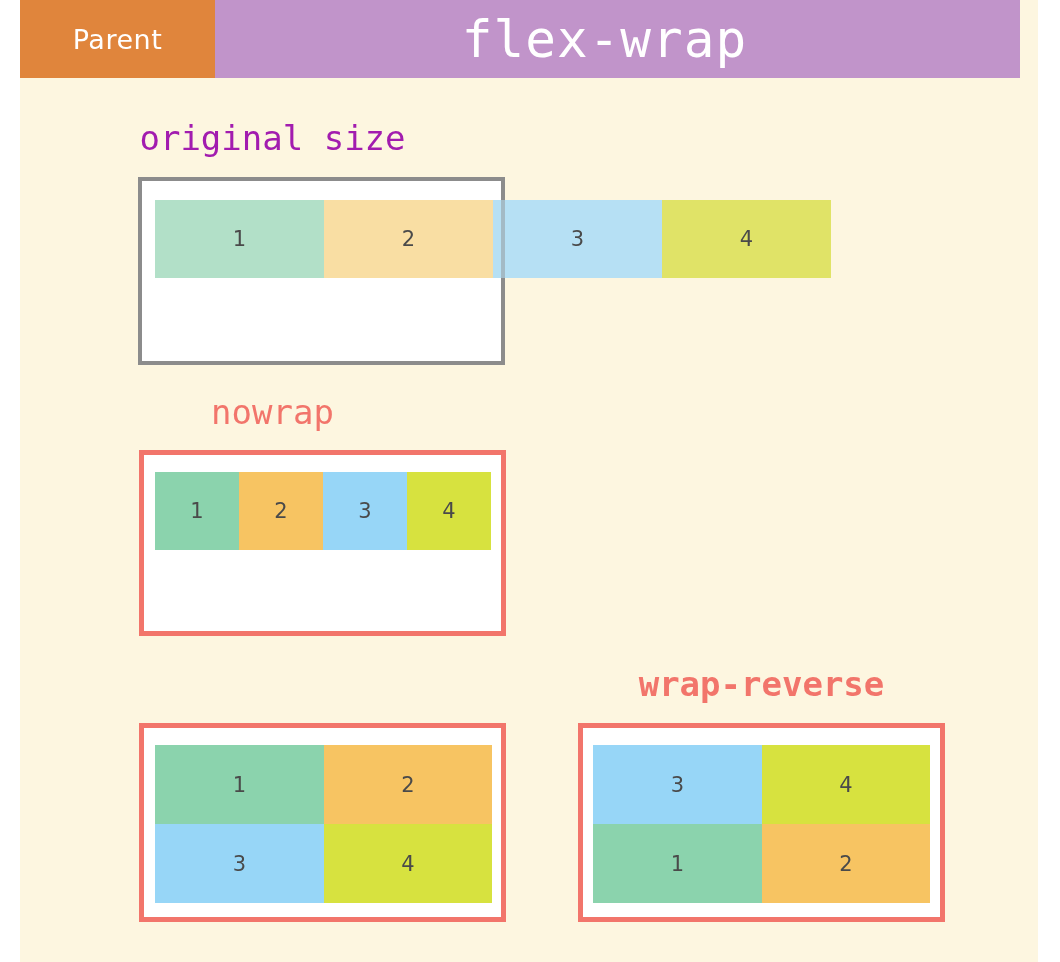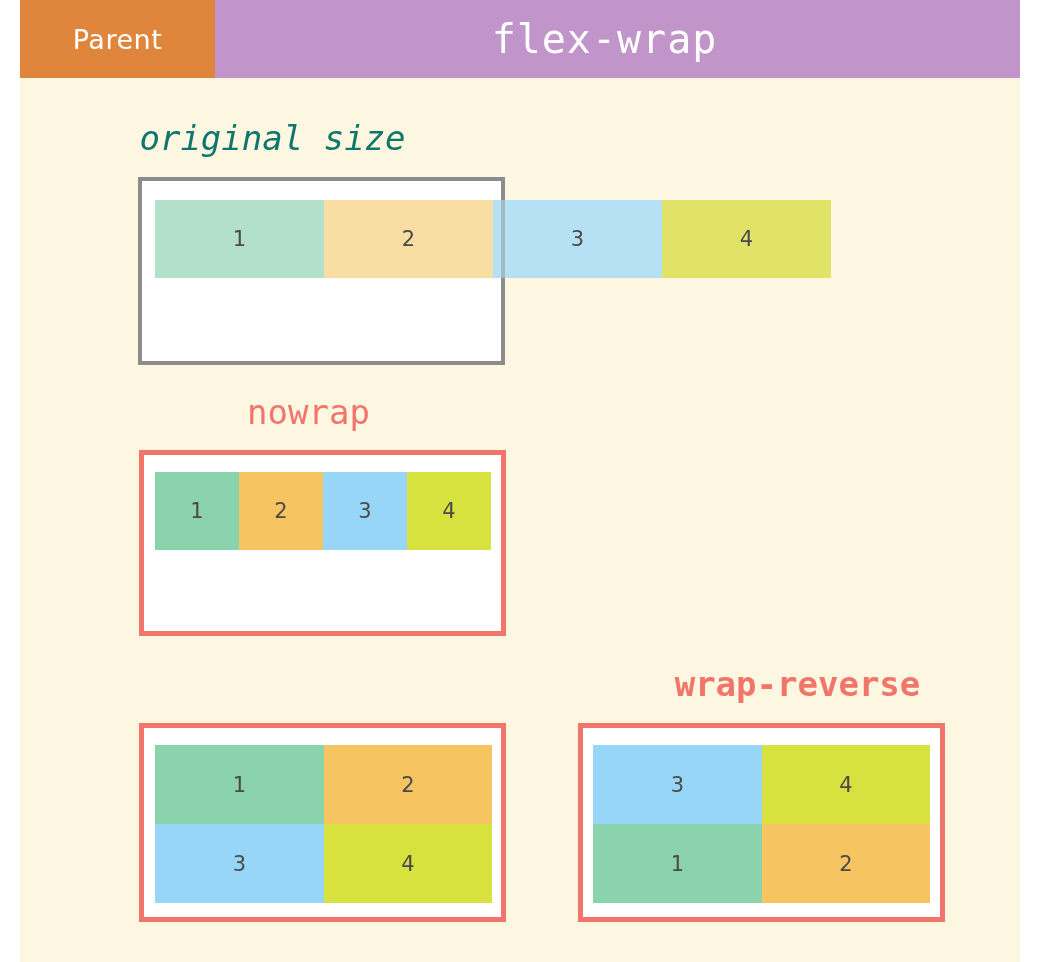--- a/index.html
+++ b/index.html
@@ -22,20 +22,21 @@
     height: 962px;
     background: #ffffff;
   }
   .canvas {
     position: absolute;
     left: 20px;
     top: 0px;
     width: 1000px;
     height: 962px;
     background: #fdf6e0;
+    padding-left: 18px;
   }
 
   
   .header {
     position: absolute;
     left: 0; top: 0;
     width: 1000px;
     height: 78px;
     background: #c194ca;
     display: flex;
@@ -52,35 +53,35 @@
     font-size: 27px;
     letter-spacing: 0.5px;
   }
   .header-title {
     flex: 1;
     display: flex;
     align-items: center;
     justify-content: center;
     color: #ffffff;
     font-family: "DejaVu Sans Mono", monospace;
-    font-size: 40px;
+    font-size: 51px;
     letter-spacing: 1px;
     padding-right: 26px;
   }
 
   
   .sec-label {
     position: absolute;
     font-family: "DejaVu Sans Mono", monospace;
     font-size: 34px;
     text-align: center;
     white-space: nowrap;
   }
-  .sec-label.gray  { color: #0f766e; font-style: italic; }
-  .sec-label.red   { color: #f2756b; margin-left: 36px; }
+  .sec-label.gray  { color: #a21caf; }
+  .sec-label.red   { color: #f2756b; }
 
   
   .demo-box {
     position: absolute;
     background: #ffffff;
     box-sizing: border-box;
   }
   .demo-box.gray-border { border: 4px solid #8c8c8c; }
   .demo-box.red-border  { border: 5px solid #f2756b; }
 

